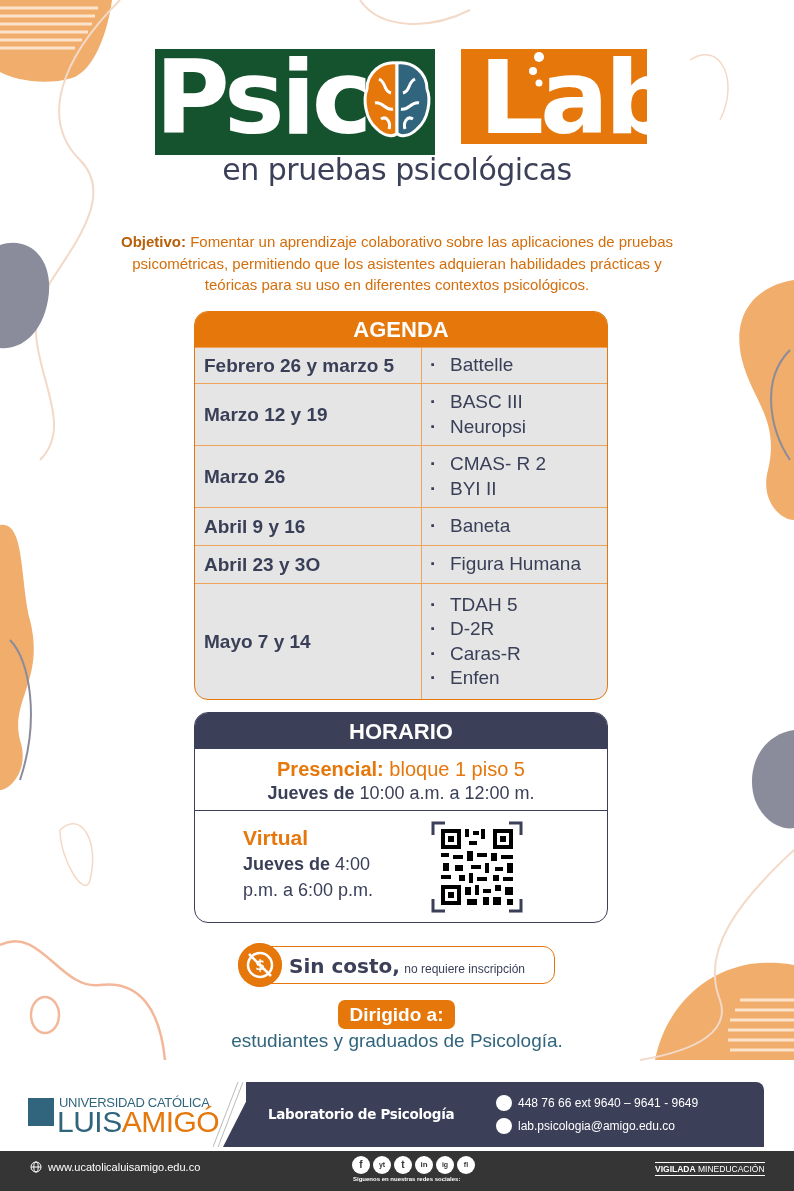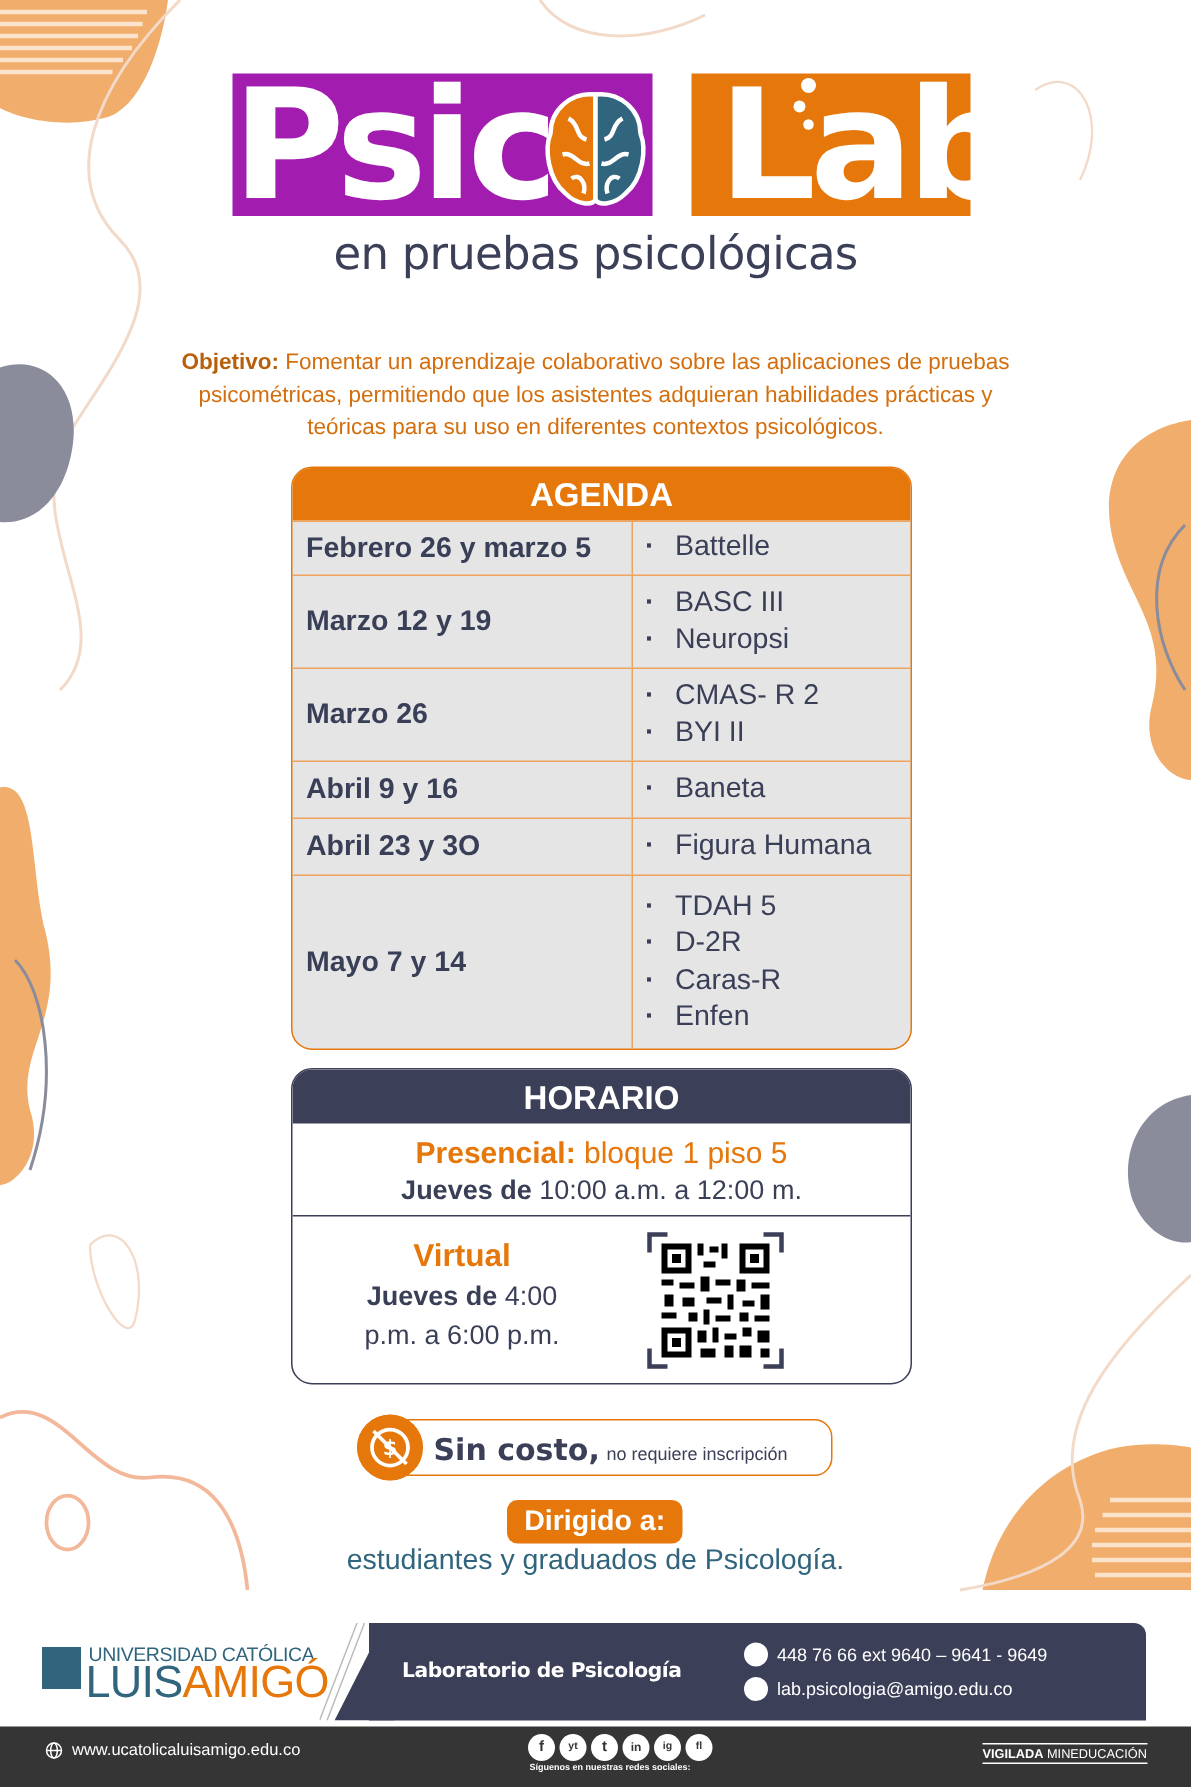--- a/index.html
+++ b/index.html
@@ -3,21 +3,21 @@
 <meta charset="utf-8">
 <style>
   * { box-sizing: border-box; margin: 0; padding: 0; }
   html, body { width: 794px; height: 1191px; overflow: hidden; background: #ffffff; }
   body { position: relative; font-family: "Liberation Sans", sans-serif; color: #3a3f58; }
 
   .deco { position: absolute; pointer-events: none; }
 
   
   .logo { position: absolute; left: 155px; top: 49px; width: 490px; height: 95px; }
-  .logo .psic { position: absolute; left: 0; top: 0; width: 280px; height: 95px; background: #a21caf; }
+  .logo .psic { position: absolute; left: 0; top: 0; width: 280px; height: 106px; background: #14532d; }
   .logo .lab { position: absolute; left: 306px; top: 0; width: 186px; height: 95px; background: #e5770b; }
   .logo .word { position: absolute; font-family: "DejaVu Sans", sans-serif; font-weight: bold; color: #fff; letter-spacing: -4px; line-height: 1; }
   .logo .psic .word { left: 0; top: -2px; font-size: 102px; }
   .logo .lab .word { left: 18px; top: -2px; font-size: 102px; }
 
   .headline { position: absolute; left: 0; top: 154px; width: 794px; text-align: center; font-size: 30px; line-height: 32px; color: #3b3f58; font-family: "DejaVu Sans", sans-serif; letter-spacing: -0.5px; }
   .objective { position: absolute; left: 105px; top: 231px; width: 584px; text-align: center; font-size: 15px; line-height: 21.5px; color: #d46e0c; }
   .objective b { font-weight: bold; color: #b85f0a; }
 
   
@@ -30,21 +30,21 @@
   .agenda .tests span::before { content: "·"; display: inline-block; width: 20px; text-align: left; font-weight: bold; }
 
   
   .horario { position: absolute; left: 194px; top: 712px; width: 414px; height: 211px; border: 1.5px solid #3b3f58; border-radius: 14px; overflow: hidden; background: #fff; }
   .horario .hdr { height: 36px; background: #3b3f58; color: #fff; text-align: center; font-weight: bold; font-size: 22px; line-height: 38px; }
   .horario .pres { height: 62px; border-bottom: 1.5px solid #3b3f58; text-align: center; padding-top: 8px; }
   .horario .pres .l1 { font-size: 20px; color: #e5770b; line-height: 24px; }
   .horario .pres .l1 b { font-weight: bold; }
   .horario .pres .l2 { font-size: 18px; color: #3a3f58; line-height: 24px; }
   .horario .pres .l2 b { font-weight: bold; }
-  .horario .virt { position: relative; height: 110px; text-align: center; }
+  .horario .virt { position: relative; height: 110px; }
   .horario .virt .txt { position: absolute; left: 48px; top: 14px; }
   .horario .virt .v1 { font-size: 21px; font-weight: bold; color: #e5770b; line-height: 26px; }
   .horario .virt .v2, .horario .virt .v3 { font-size: 18px; color: #3a3f58; line-height: 26px; }
   .horario .virt b { font-weight: bold; }
   .qr { position: absolute; left: 236px; top: 10px; width: 92px; height: 92px; }
 
   
   .cost { position: absolute; left: 238px; top: 946px; width: 317px; height: 38px; }
   .cost .pill { position: absolute; left: 22px; top: 0; width: 295px; height: 38px; border: 1.5px solid #e5770b; border-radius: 12px; }
   .cost .ic { position: absolute; left: 0; top: -3px; width: 44px; height: 44px; border-radius: 50%; background: #e5770b; }

